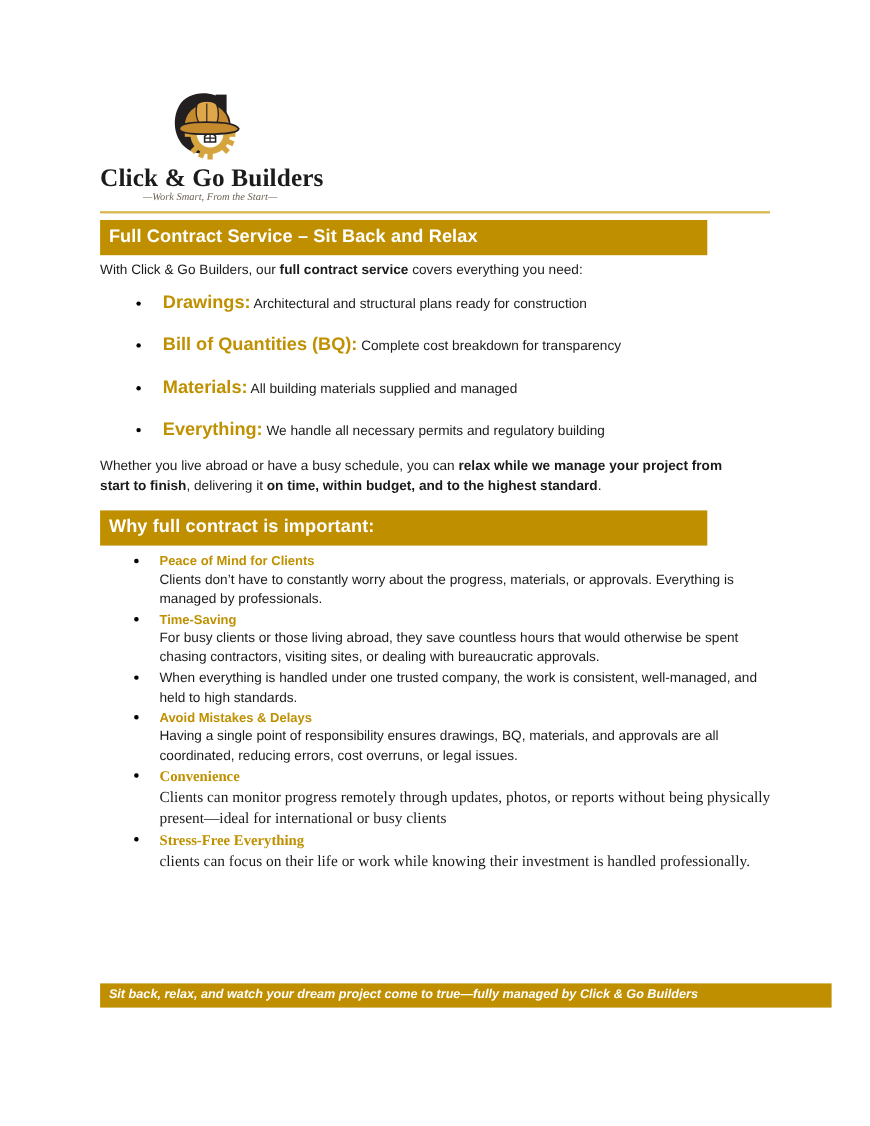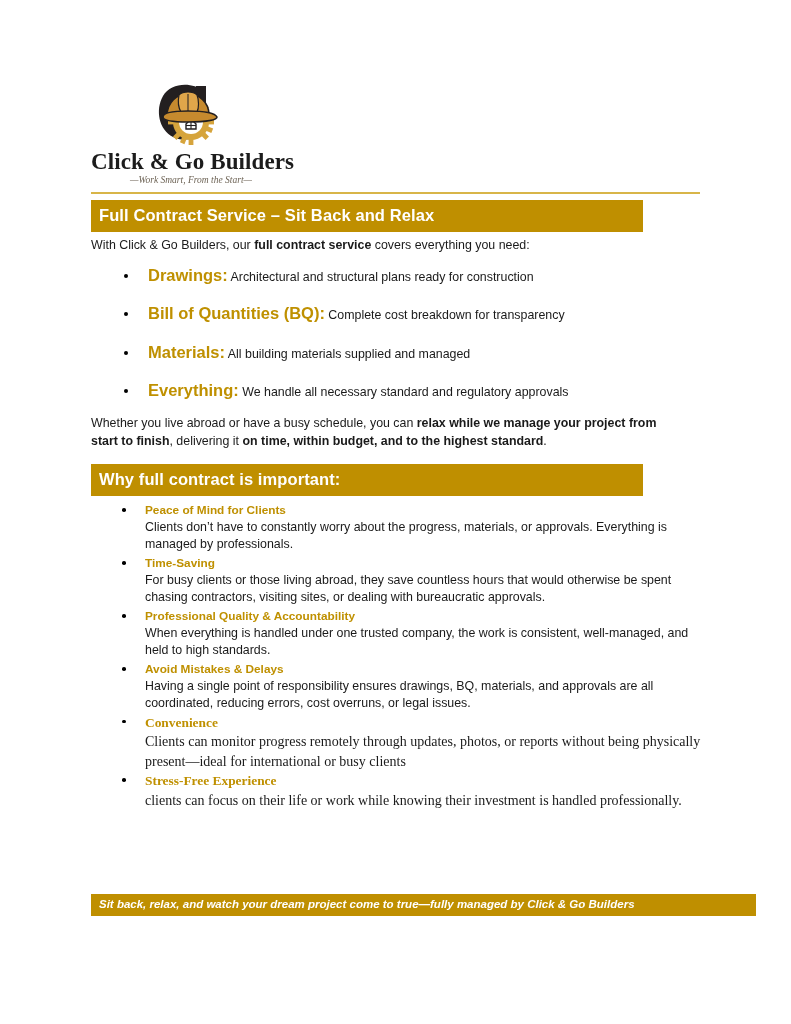--- a/index.html
+++ b/index.html
@@ -262,21 +262,21 @@
     <li class="service-item">
       <span class="dot"></span>
       <span class="service-label">Bill of Quantities (BQ):</span><span class="service-desc"> Complete cost breakdown for transparency</span>
     </li>
     <li class="service-item">
       <span class="dot"></span>
       <span class="service-label">Materials:</span><span class="service-desc"> All building materials supplied and managed</span>
     </li>
     <li class="service-item">
       <span class="dot"></span>
-      <span class="service-label">Everything:</span><span class="service-desc"> We handle all necessary standard and regulatory approvals</span>
+      <span class="service-label">Everything:</span><span class="service-desc"> We handle all necessary permits and regulatory building</span>
     </li>
   </ul>
 
   <div class="para" id="closing-para">
     <span>Whether you live abroad or have a busy schedule, you can </span><b>relax while we manage your project from start to finish</b><span>, delivering it </span><b>on time, within budget, and to the highest standard</b><span>.</span>
   </div>
 
   <div class="bar" id="bar-two">
     <div class="bar-title">Why full contract is important:</div>
   </div>
@@ -287,36 +287,35 @@
       <div class="benefit-title">Peace of Mind for Clients</div>
       <div class="benefit-body">Clients don’t have to constantly worry about the progress, materials, or approvals. Everything is managed by professionals.</div>
     </li>
     <li class="benefit-item">
       <span class="dot"></span>
       <div class="benefit-title">Time-Saving</div>
       <div class="benefit-body">For busy clients or those living abroad, they save countless hours that would otherwise be spent chasing contractors, visiting sites, or dealing with bureaucratic approvals.</div>
     </li>
     <li class="benefit-item">
       <span class="dot"></span>
-      <div class="benefit-title">Professional Quality &amp; Accountability</div>
       <div class="benefit-body">When everything is handled under one trusted company, the work is consistent, well-managed, and held to high standards.</div>
     </li>
     <li class="benefit-item">
       <span class="dot"></span>
       <div class="benefit-title">Avoid Mistakes &amp; Delays</div>
       <div class="benefit-body">Having a single point of responsibility ensures drawings, BQ, materials, and approvals are all coordinated, reducing errors, cost overruns, or legal issues.</div>
     </li>
     <li class="benefit-item serif gap-top">
       <span class="dot"></span>
       <div class="benefit-title">Convenience</div>
       <div class="benefit-body">Clients can monitor progress remotely through updates, photos, or reports without being physically present—ideal for international or busy clients</div>
     </li>
     <li class="benefit-item serif">
       <span class="dot"></span>
-      <div class="benefit-title">Stress-Free Experience</div>
+      <div class="benefit-title">Stress-Free Everything</div>
       <div class="benefit-body">clients can focus on their life or work while knowing their investment is handled professionally.</div>
     </li>
   </ul>
 
   <div class="footer-bar">
     <div class="footer-text">Sit back, relax, and watch your dream project come to true—fully managed by Click &amp; Go Builders</div>
   </div>
 
 </div>
 

